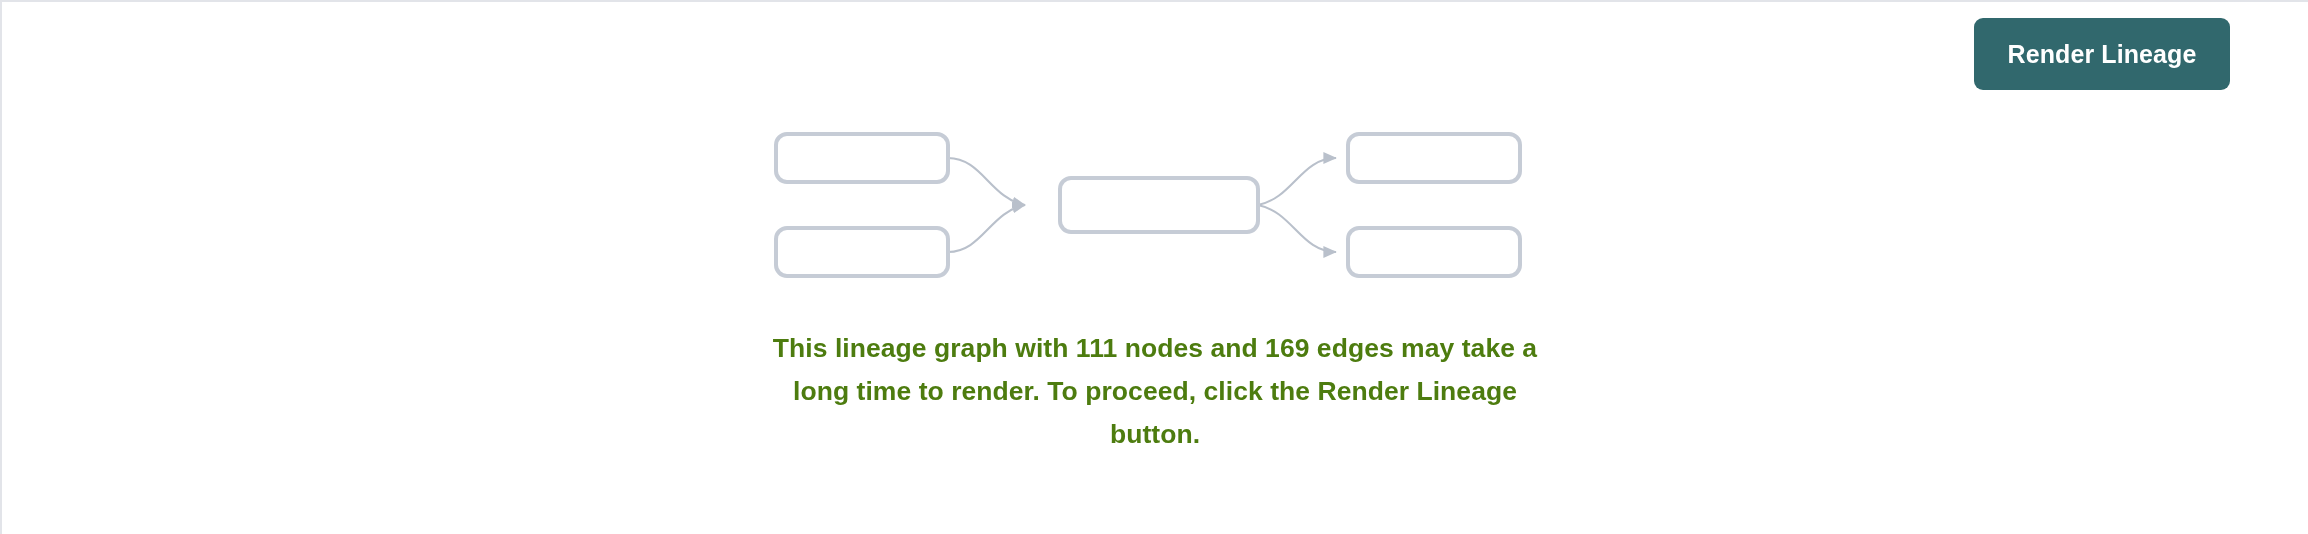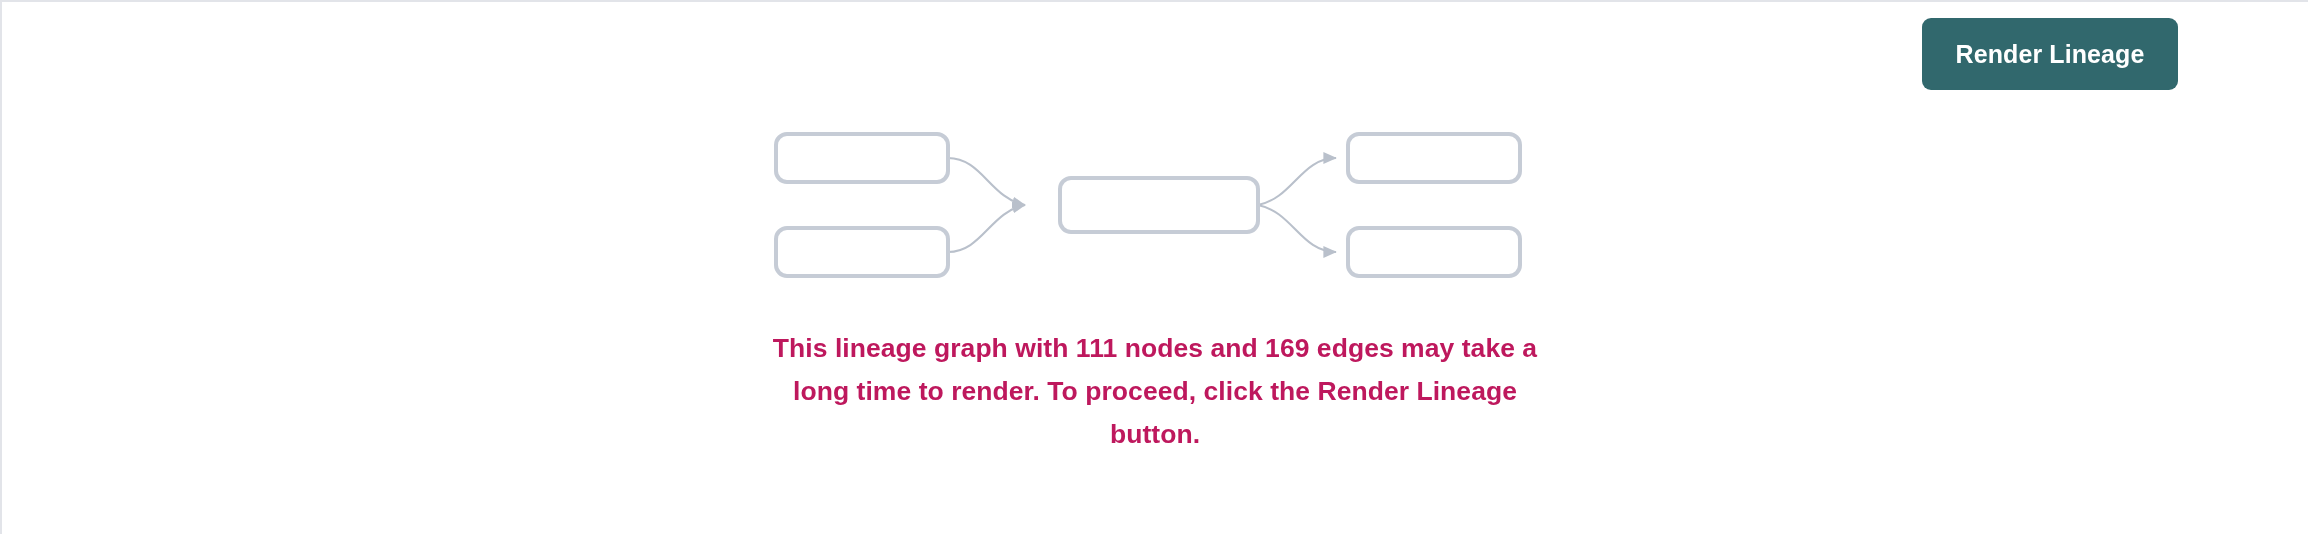--- a/index.html
+++ b/index.html
@@ -27,21 +27,21 @@
     position: absolute;
     top: 0;
     left: 0;
     width: 2308px;
     height: 106px;
     pointer-events: none;
   }
 
   .render-btn {
     position: absolute;
-    left: 1920px;
+    left: 1972px;
     top: 16px;
     width: 256px;
     height: 72px;
     background: #31686d;
     color: #ffffff;
     border: none;
     border-radius: 9px;
     font-family: "Liberation Sans", sans-serif;
     font-size: 25px;
     font-weight: bold;
@@ -72,21 +72,21 @@
   }
 
   
   .message {
     position: absolute;
     left: 50%;
     transform: translateX(-50%);
     top: 325px;
     width: 800px;
     text-align: center;
-    color: #be185d;
+    color: #4d7c0f;
     font-family: "Liberation Sans", sans-serif;
     font-size: 26.5px;
     font-weight: bold;
     line-height: 43px;
     letter-spacing: 0.05px;
   }
 </style>
 </head>
 <body>
 

